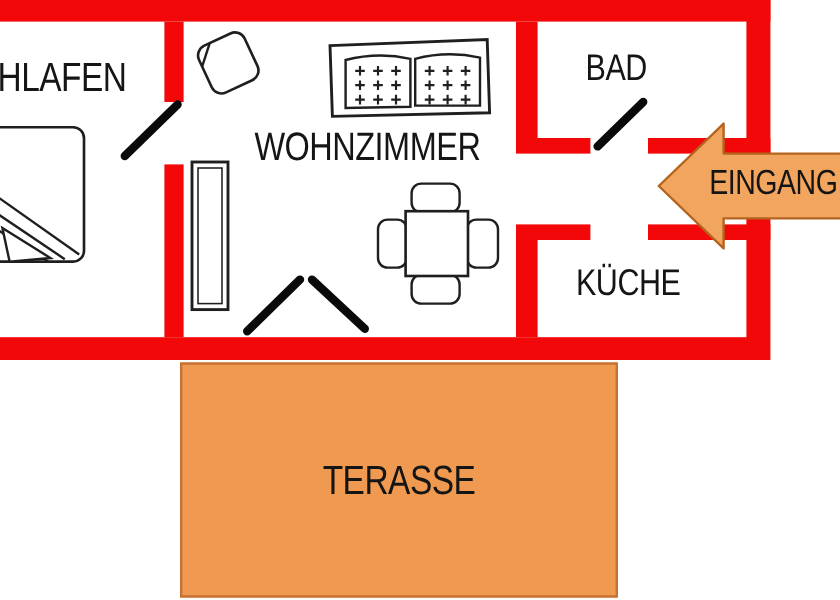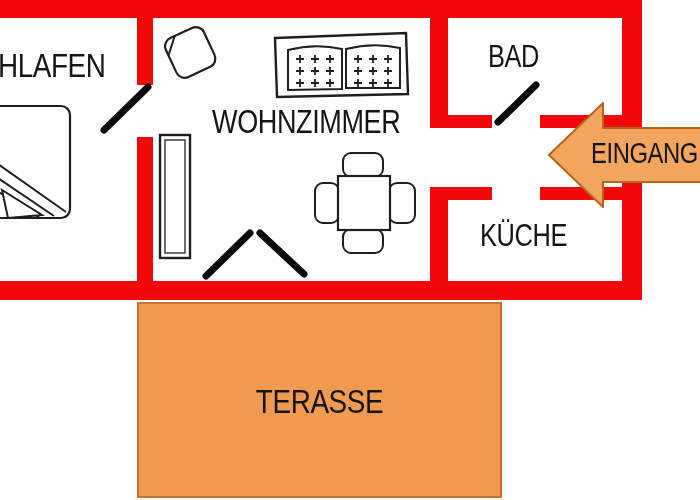--- a/index.html
+++ b/index.html
@@ -11,21 +11,21 @@
   .room-label{
     position:absolute;color:#151515;line-height:1;white-space:nowrap;
     transform:scaleX(0.82);transform-origin:left top;letter-spacing:-0.5px;
   }
   #label-schlafen{left:-40px;top:48px;font-size:34px;}
   #label-wohnzimmer{left:212px;top:105px;font-size:33px;}
   #label-bad{left:488px;top:41px;font-size:31px;}
   #label-kueche{left:480px;top:220px;font-size:31px;}
   #label-eingang{left:591px;top:139px;font-size:29px;z-index:6;}
   #terrace{
-    position:absolute;left:137px;top:302px;width:365px;height:196px;
+    position:absolute;left:150px;top:302px;width:365px;height:196px;
     background:#EF9A50;border:2px solid #C87137;box-sizing:border-box;z-index:1;
   }
   #label-terasse{
     position:absolute;left:0;right:0;top:80px;text-align:center;
     color:#151515;font-size:34px;line-height:1;
     transform:scaleX(0.82);transform-origin:center top;letter-spacing:-0.5px;
   }
   #overlay{position:absolute;left:0;top:0;z-index:4;}
   .wall{z-index:2;}
 </style>

